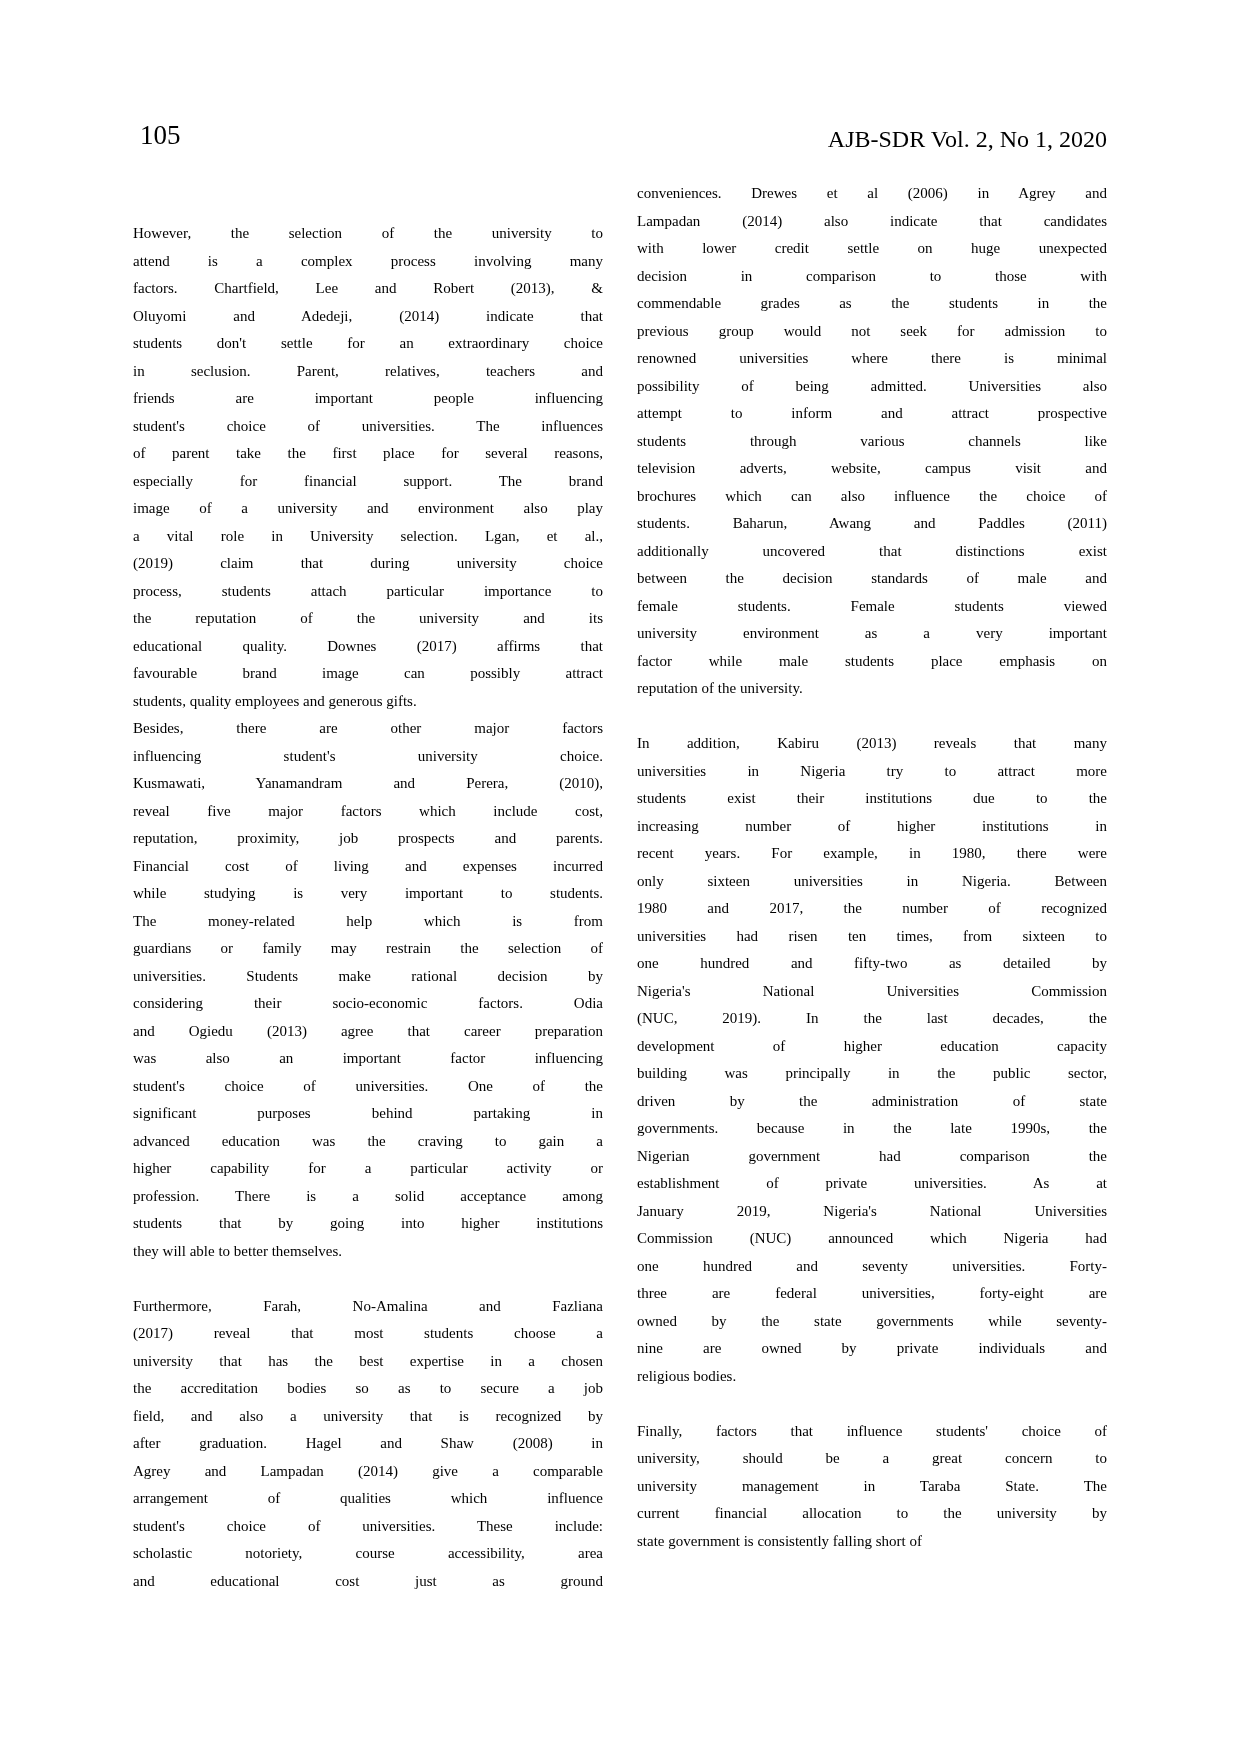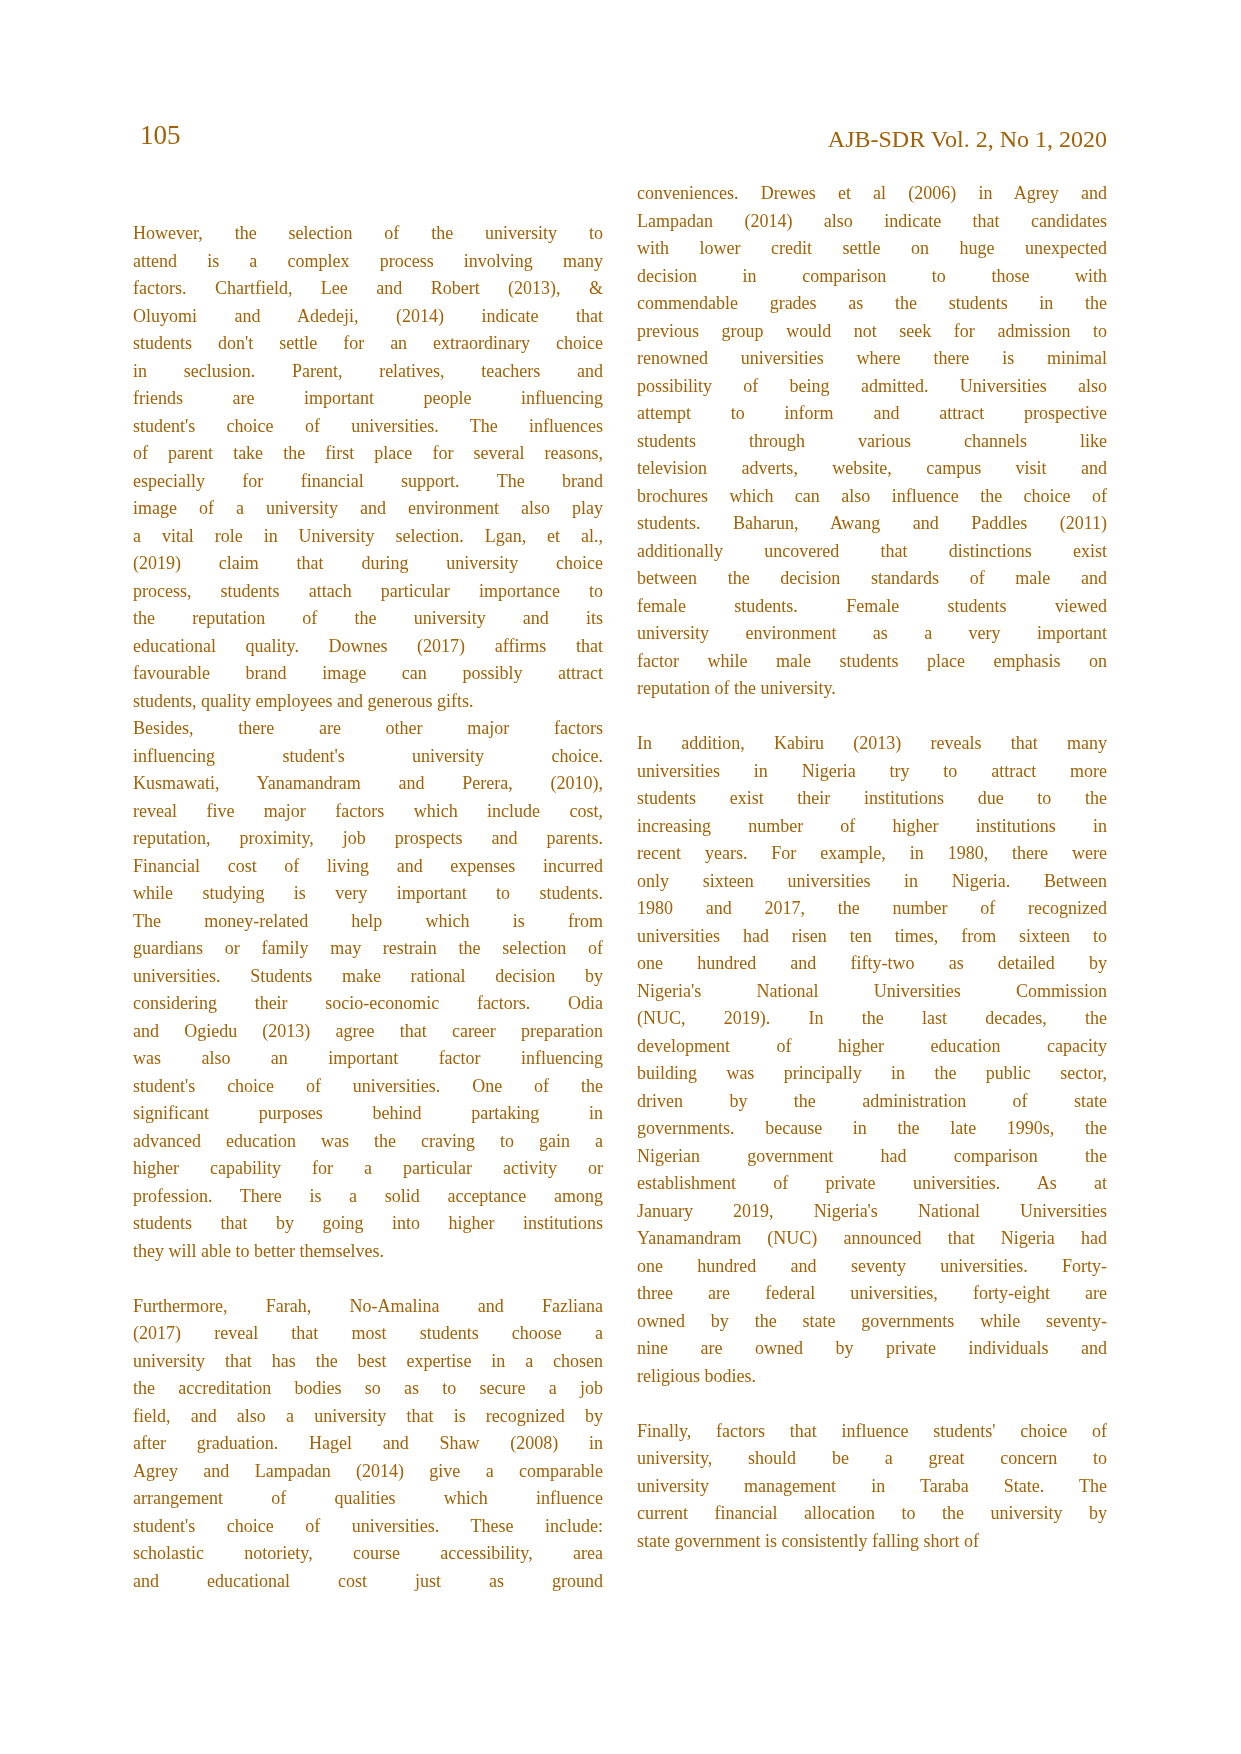--- a/index.html
+++ b/index.html
@@ -5,21 +5,21 @@
   html, body {
     margin: 0;
     padding: 0;
     background: #ffffff;
   }
   .page {
     position: relative;
     width: 1241px;
     height: 1754px;
     background: #ffffff;
-    color: #a16207;
+    color: #000000;
     font-family: "Liberation Serif", "DejaVu Serif", serif;
     overflow: hidden;
   }
   .hdr-num {
     position: absolute;
     left: 140px;
     top: 120px;
     font-size: 27px;
     line-height: 30px;
     white-space: nowrap;
@@ -30,21 +30,21 @@
     top: 127px;
     width: 470px;
     font-size: 24px;
     line-height: 24px;
     text-align: right;
     white-space: nowrap;
   }
   .col {
     position: absolute;
     width: 470px;
-    font-size: 18px;
+    font-size: 15px;
     line-height: 27.5px;
   }
   .col-left  { left: 133px; top: 220px; }
   .col-right { left: 637px; top: 180px; }
   .line {
     height: 27.5px;
     overflow: hidden;
     text-align: justify;
     text-align-last: justify;
     white-space: normal;
@@ -152,21 +152,21 @@
         <div class="line">one hundred and fifty-two as detailed by</div>
         <div class="line">Nigeria's National Universities Commission</div>
         <div class="line">(NUC, 2019). In the last decades, the</div>
         <div class="line">development of higher education capacity</div>
         <div class="line">building was principally in the public sector,</div>
         <div class="line">driven by the administration of state</div>
         <div class="line">governments. because in the late 1990s, the</div>
         <div class="line">Nigerian government had comparison the</div>
         <div class="line">establishment of private universities. As at</div>
         <div class="line">January 2019, Nigeria's National Universities</div>
-        <div class="line">Yanamandram (NUC) announced that Nigeria had</div>
+        <div class="line">Commission (NUC) announced which Nigeria had</div>
         <div class="line">one hundred and seventy universities. Forty-</div>
         <div class="line">three are federal universities, forty-eight are</div>
         <div class="line">owned by the state governments while seventy-</div>
         <div class="line">nine are owned by private individuals and</div>
         <div class="line para-end">religious bodies.</div>
       </div>
       <div class="gap"></div>
       <div>
         <div class="line">Finally, factors that influence students' choice of</div>
         <div class="line">university, should be a great concern to</div>

